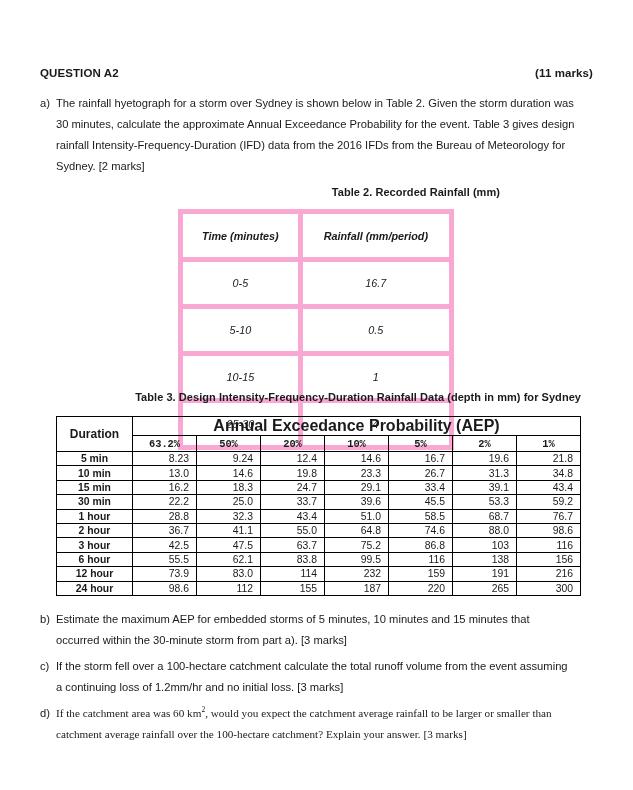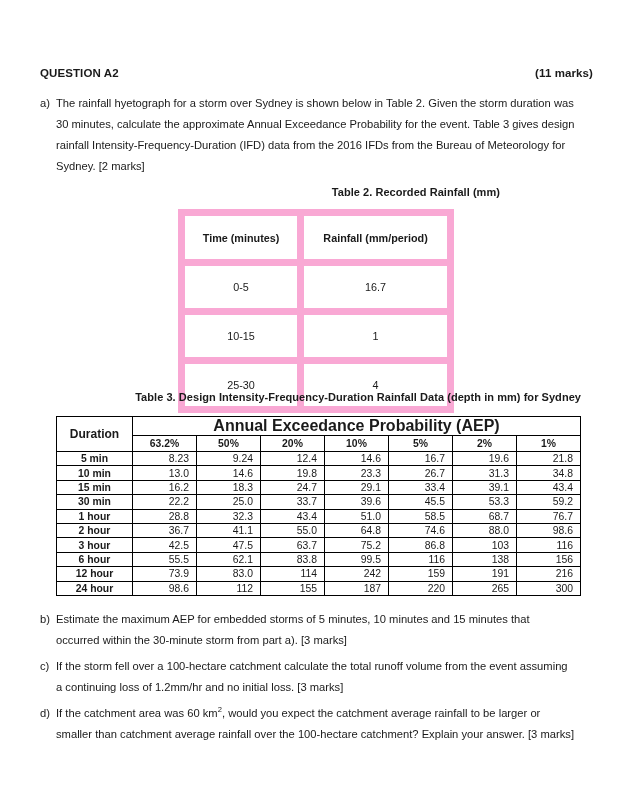--- a/index.html
+++ b/index.html
@@ -48,21 +48,21 @@
     width: 16px;
     flex: 0 0 16px;
     font-size: 11.2px;
     line-height: 21px;
   }
   .q-text {
     font-size: 11.2px;
     line-height: 21px;
     text-align: left;
   }
-  .q-text p { margin: 0; }
+  .q-text p { margin: 0; font-family: Liberation Serif, serif; }
 
   #item-a { left: 40px; top: 50px; width: 553px; }
   #item-a .q-text { width: 520px; }
   #item-b { left: 40px; top: 566px; width: 553px; }
   #item-b .q-text { width: 520px; }
   #item-c { left: 40px; top: 613px; width: 553px; }
   #item-c .q-text { width: 520px; }
   #item-d { left: 40px; top: 660px; width: 553px; }
   #item-d .q-text { width: 520px; }
 
@@ -85,25 +85,26 @@
     left: 178px;
     top: 166px;
     width: 276px;
   }
   table.doc-table {
     border-collapse: collapse;
     width: 100%;
     font-size: 10.6px;
   }
   table.doc-table td, table.doc-table th {
-    border: 7px solid #f9a8d4;
+    border: 5px solid #f9a8d4;
     padding: 12px;
     text-align: center;
     vertical-align: middle;
     font-weight: normal;
+    font-style: italic;
   }
   #table2-wrap th {
     font-weight: bold;
     height: 19px;
     font-size: 10.8px;
   }
   #table2-wrap td {
     height: 18px;
     font-size: 10.8px;
   }
@@ -125,21 +126,21 @@
     border: 1px solid #000000;
     padding: 0;
     vertical-align: middle;
   }
   #table3-wrap th {
     font-weight: bold;
     text-align: center;
   }
   .t3-dur-head { width: 75px; height: 30px; font-size: 12px; }
   .t3-aep-head { height: 15px; font-size: 16px; }
-  .t3-pct-head { height: 15px; font-size: 10.4px; }
+  .t3-pct-head { height: 15px; font-size: 10.4px; font-family: Liberation Mono, monospace; }
   #table3-wrap td.rowlabel {
     font-weight: bold;
     text-align: center;
     height: 13.4px;
     font-size: 10.4px;
   }
   #table3-wrap td.val {
     text-align: right;
     padding-right: 7px;
     height: 13.4px;
@@ -168,20 +169,24 @@
       <thead>
         <tr>
           <th>Time (minutes)</th>
           <th>Rainfall (mm/period)</th>
         </tr>
       </thead>
       <tbody>
         <tr>
           <td>0-5</td>
           <td>16.7</td>
+        </tr>
+        <tr>
+          <td>5-10</td>
+          <td>0.5</td>
         </tr>
         <tr>
           <td>10-15</td>
           <td>1</td>
         </tr>
         <tr>
           <td>25-30</td>
           <td>4</td>
         </tr>
       </tbody>
@@ -287,21 +292,21 @@
             <td class="val">99.5</td>
             <td class="val">116</td>
             <td class="val">138</td>
             <td class="val">156</td>
           </tr>
           <tr>
             <td class="rowlabel">12 hour</td>
             <td class="val">73.9</td>
             <td class="val">83.0</td>
             <td class="val">114</td>
-            <td class="val">242</td>
+            <td class="val">232</td>
             <td class="val">159</td>
             <td class="val">191</td>
             <td class="val">216</td>
           </tr>
           <tr>
             <td class="rowlabel">24 hour</td>
             <td class="val">98.6</td>
             <td class="val">112</td>
             <td class="val">155</td>
             <td class="val">187</td>

